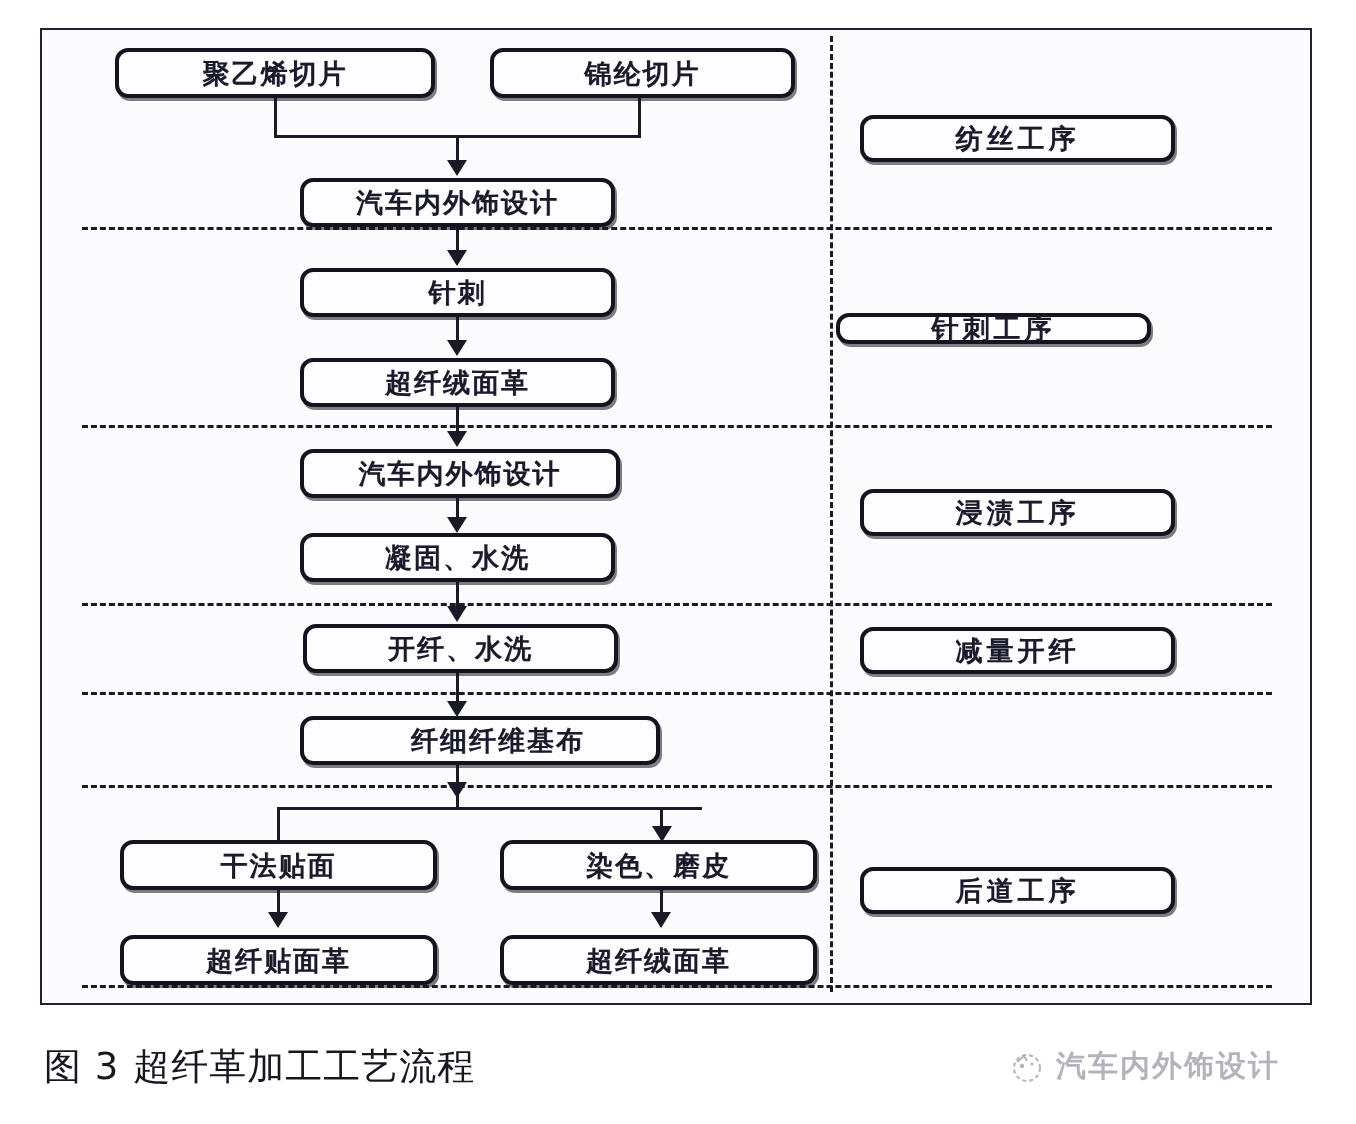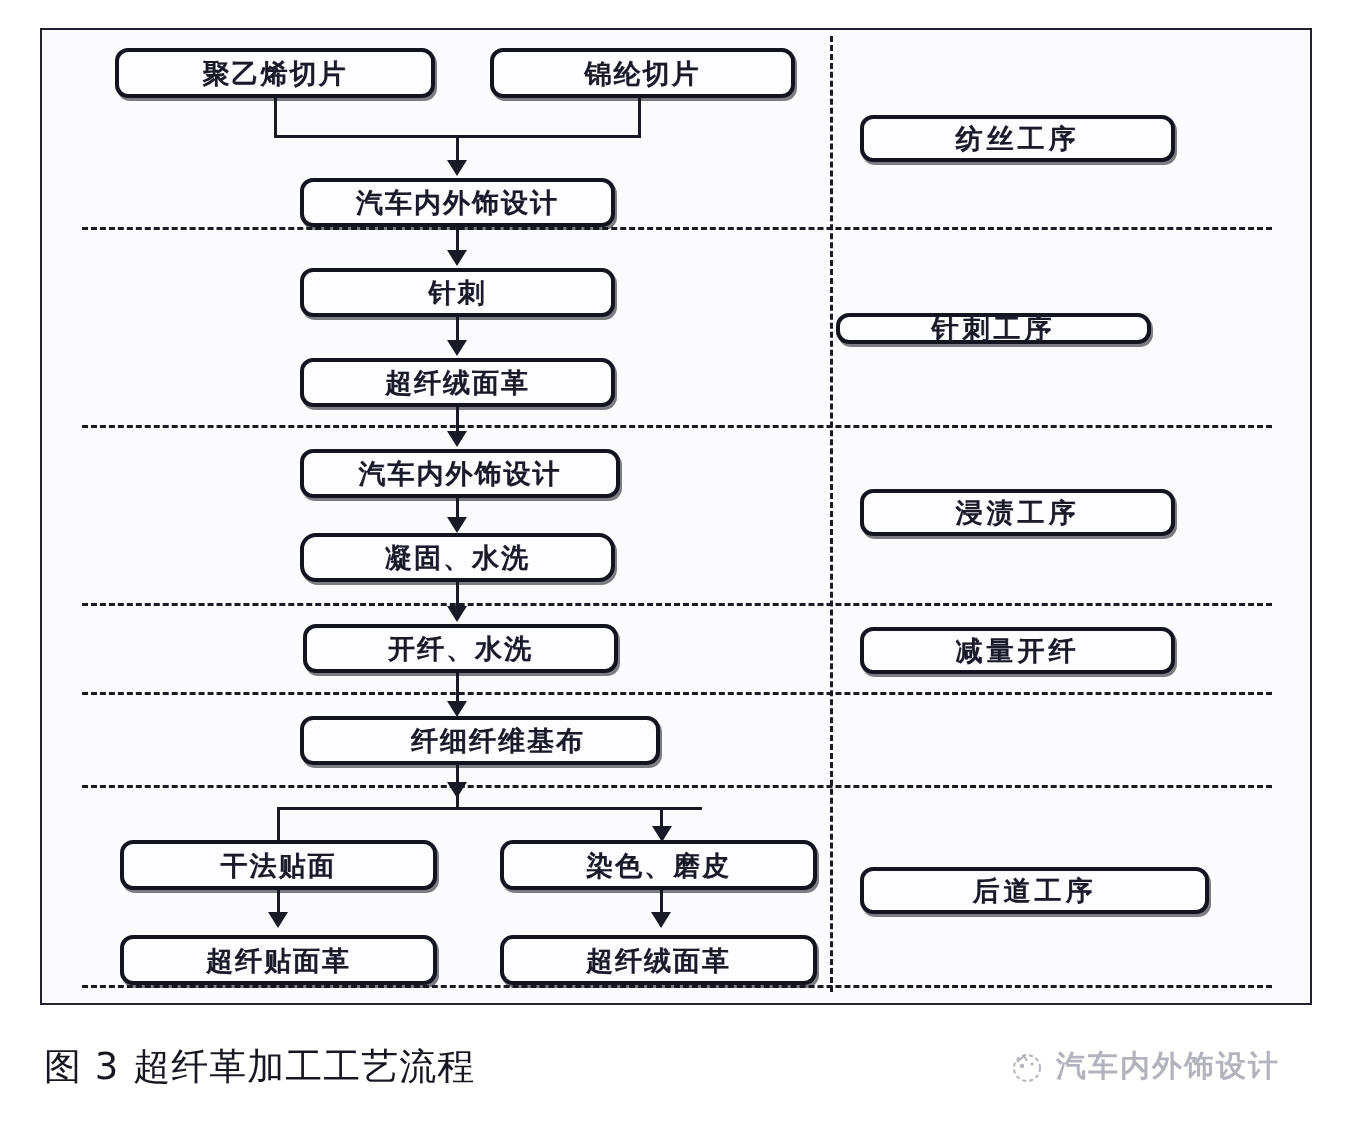--- a/index.html
+++ b/index.html
@@ -202,21 +202,21 @@
   </div>
 
   <div class="box" style="left:300px; top:358px; width:315px; height:49px;">
     <span class="label">超纤绒面革</span>
   </div>
 
   <div class="box" style="left:300px; top:449px; width:320px; height:49px;">
     <span class="label">汽车内外饰设计</span>
   </div>
 
-  <div class="box" style="left:300px; top:533px; width:315px; height:49px;border-radius:16px;">
+  <div class="box" style="left:300px; top:533px; width:315px; height:49px;">
     <span class="label">凝固、水洗</span>
   </div>
 
   <div class="box" style="left:303px; top:624px; width:315px; height:49px;">
     <span class="label">开纤、水洗</span>
   </div>
 
   <div class="box" style="left:300px; top:716px; width:360px; height:49px;padding-left:36px;">
     <span class="label">纤细纤维基布</span>
   </div>
@@ -246,21 +246,21 @@
   </div>
 
   <div class="box stage-box" style="left:860px; top:489px; width:315px; height:47px;">
     <span class="label">浸渍工序</span>
   </div>
 
   <div class="box stage-box" style="left:860px; top:627px; width:315px; height:47px;">
     <span class="label">减量开纤</span>
   </div>
 
-  <div class="box stage-box" style="left:860px; top:867px; width:349px; height:47px;">
+  <div class="box stage-box" style="left:860px; top:867px; width:315px; height:47px;">
     <span class="label">后道工序</span>
   </div>
 
   <div class="caption">
     <span class="cap-num">图 3</span><span>超纤革加工工艺流程</span>
   </div>
 
   <div class="watermark">
     <svg class="wm-logo" viewBox="0 0 34 34">
       <circle cx="17" cy="18" r="13" fill="none" stroke="#3b3b55" stroke-width="2" stroke-dasharray="4 3"></circle>

